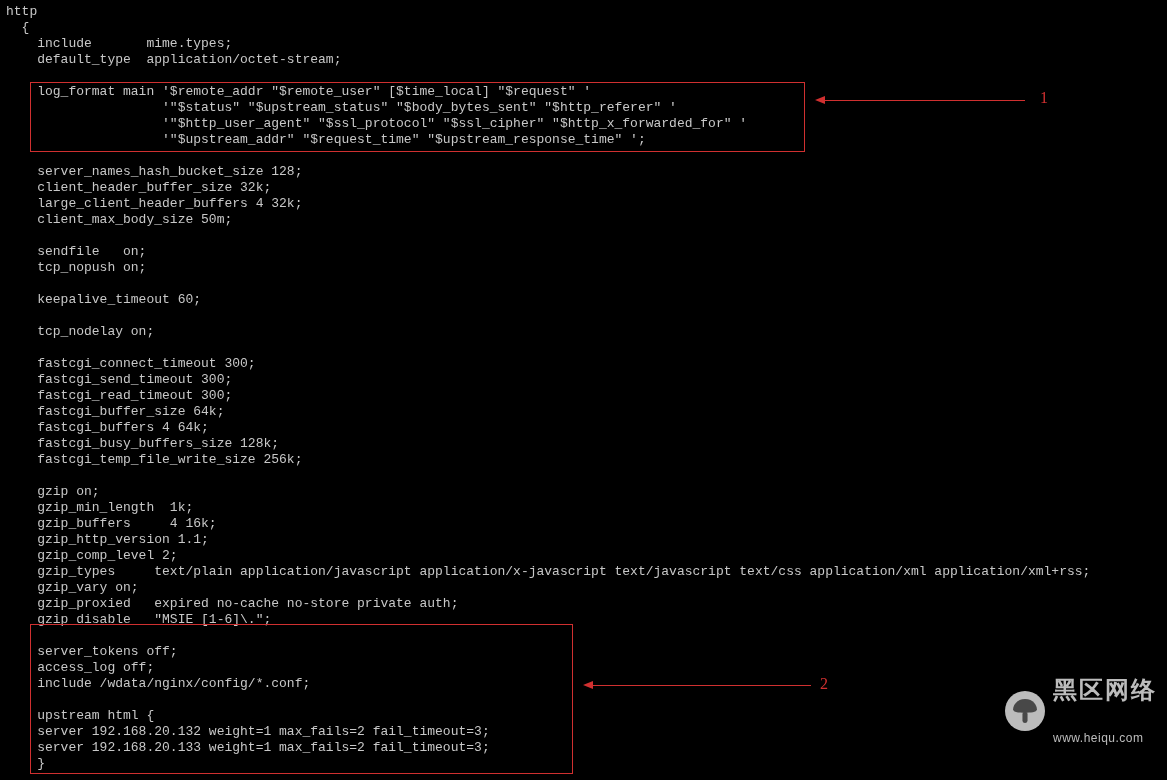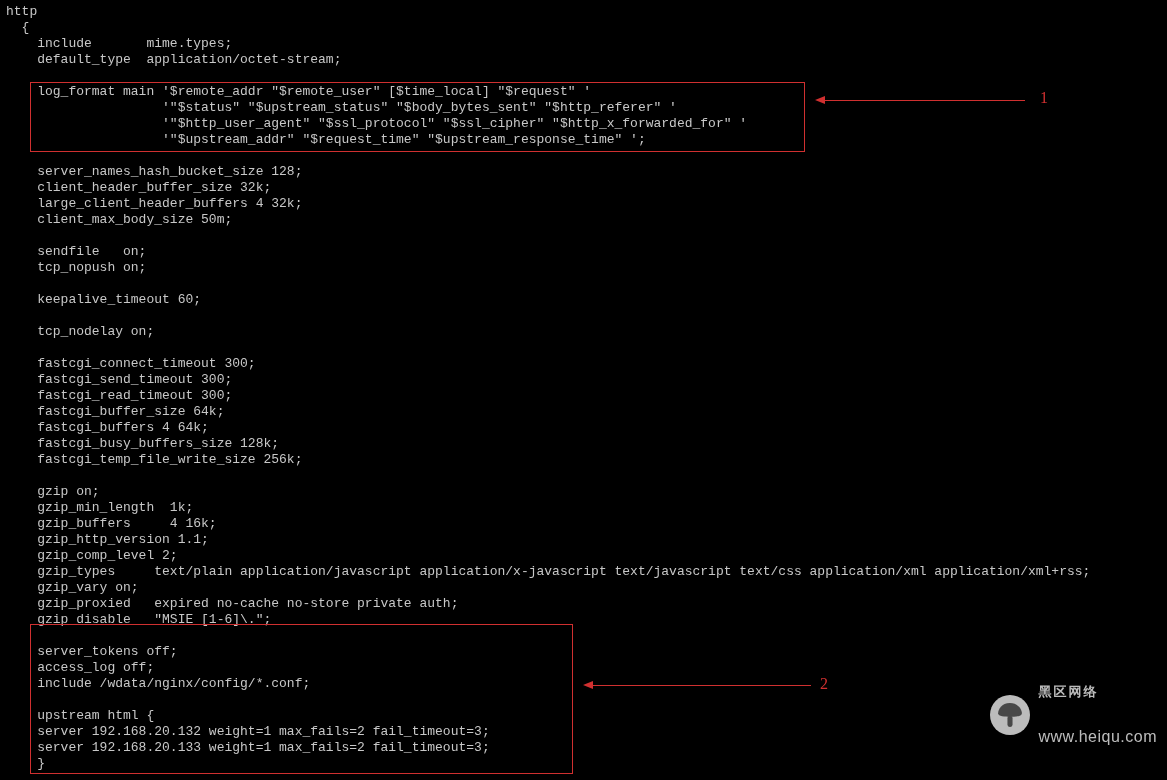--- a/index.html
+++ b/index.html
@@ -59,22 +59,22 @@
     background: #ddd;
     display: flex;
     align-items: center;
     justify-content: center;
   }
   .watermark-text {
     color: #ddd;
     line-height: 1.1;
     font-family: "Microsoft YaHei", sans-serif;
   }
-  .watermark-cn { font-size: 13px; font-weight: bold; letter-spacing: 2px; }
-  .watermark-url { font-size: 16px; letter-spacing: 0.5px; text-align: center; }
+  .watermark-cn { font-size: 24px; font-weight: bold; letter-spacing: 2px; }
+  .watermark-url { font-size: 12px; letter-spacing: 0.5px; }
 </style>
 </head>
 <body>
 
 
 
 <div class="code">http
   {
     include       mime.types;
     default_type  application/octet-stream;

